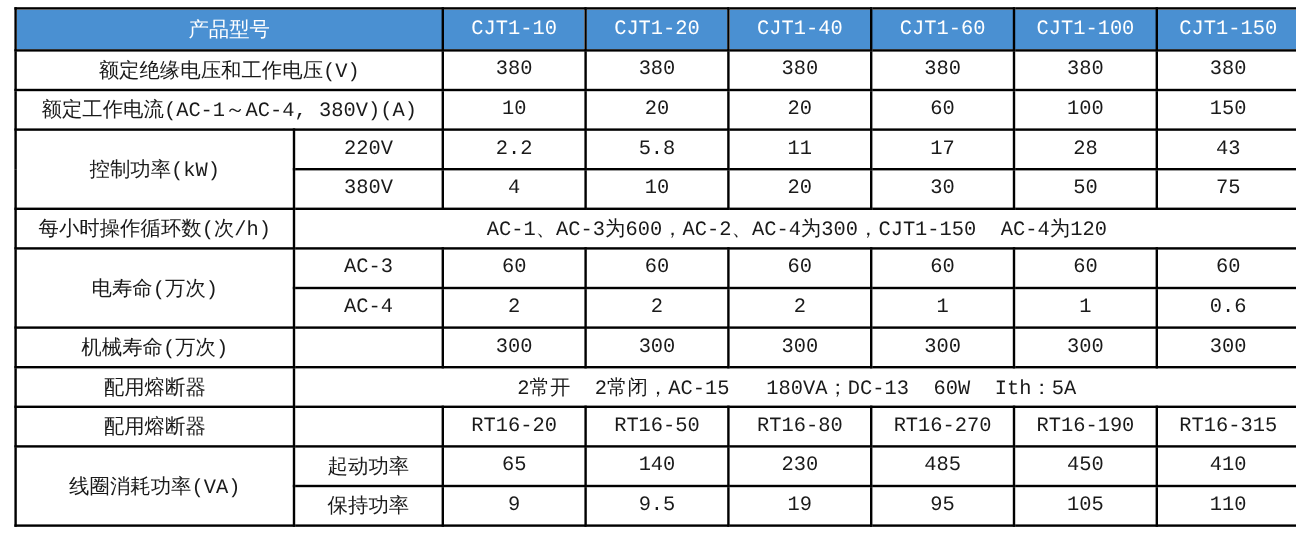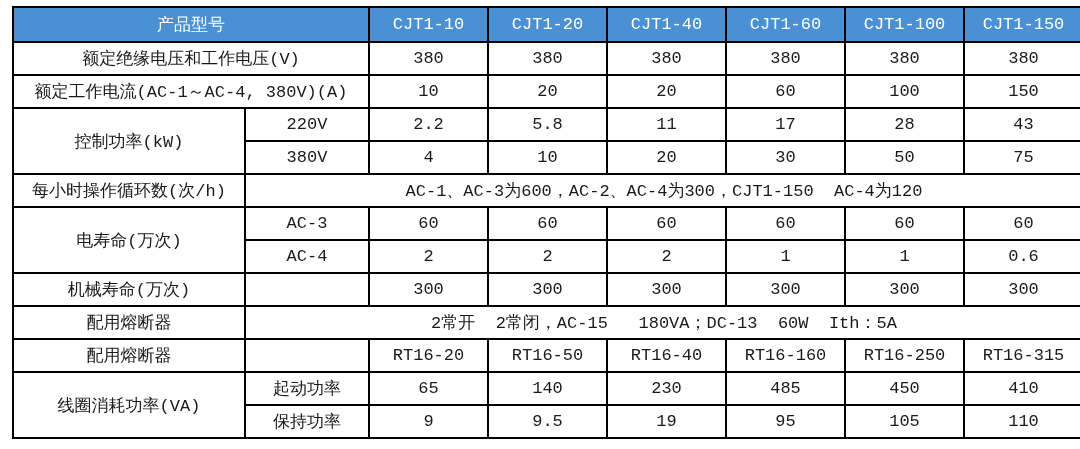--- a/index.html
+++ b/index.html
@@ -138,23 +138,23 @@
       </tr>
       <tr>
         <td>配用熔断器</td>
         <td colspan="7" class="span-cell">2常开  2常闭，AC-15   180VA；DC-13  60W  Ith：5A</td>
       </tr>
       <tr>
         <td>配用熔断器</td>
         <td></td>
         <td>RT16-20</td>
         <td>RT16-50</td>
-        <td>RT16-40</td>
-        <td>RT16-160</td>
-        <td>RT16-250</td>
+        <td>RT16-80</td>
+        <td>RT16-270</td>
+        <td>RT16-190</td>
         <td>RT16-315</td>
       </tr>
       <tr>
         <td rowspan="2">线圈消耗功率(VA)</td>
         <td>起动功率</td>
         <td>65</td>
         <td>140</td>
         <td>230</td>
         <td>485</td>
         <td>450</td>

